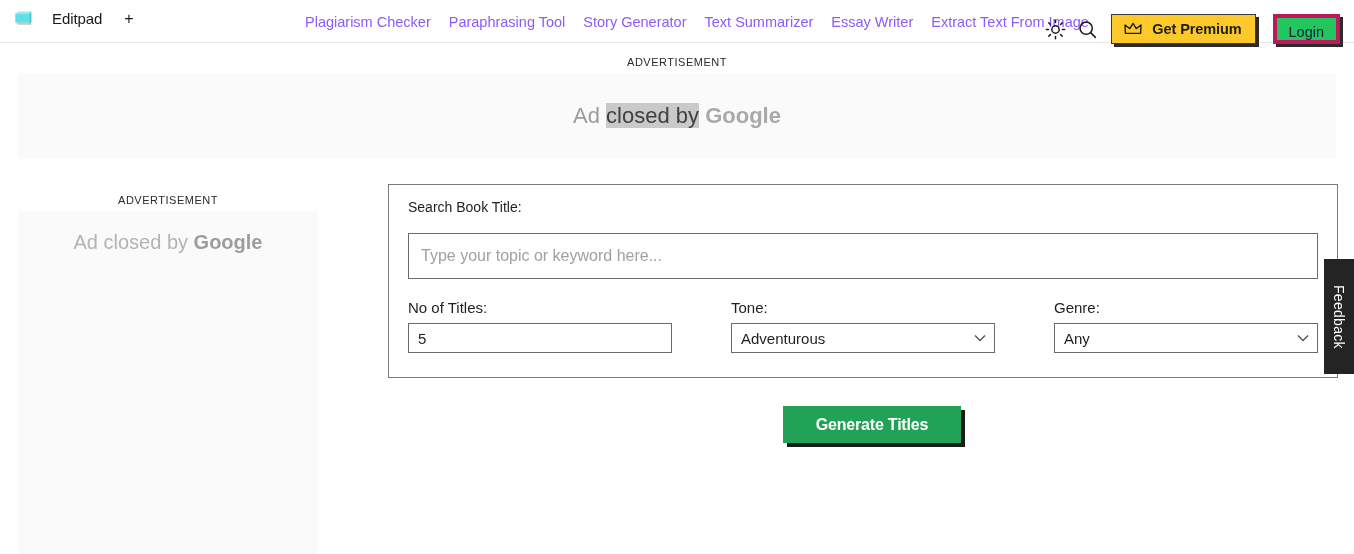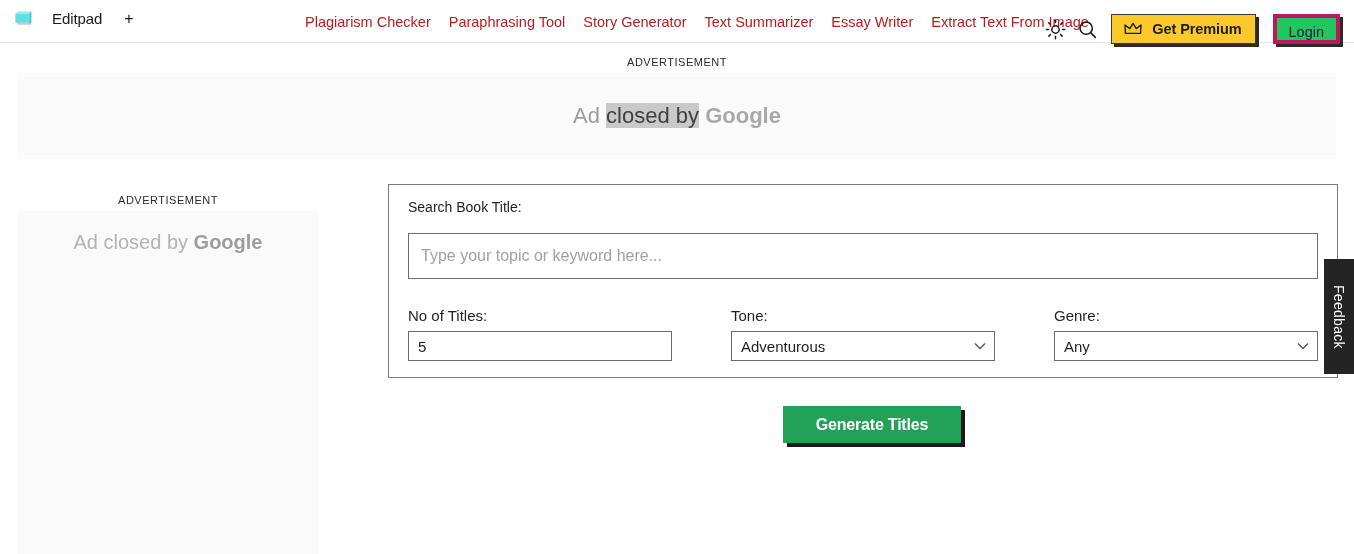--- a/index.html
+++ b/index.html
@@ -28,21 +28,21 @@
   }
   .brand-plus {
     font-size: 16px; color: #1a1a1a; margin-left: 3px; font-weight: 500;
   }
 
   .nav {
     position: absolute; left: 305px; top: 0; height: 43px;
     display: flex; align-items: center; gap: 0px;
   }
   .nav a {
-    font-size: 14.5px; color: #b91c1c; text-decoration: none;
+    font-size: 14.5px; color: #8b5cf6; text-decoration: none;
     padding: 0 9px; white-space: nowrap; cursor: pointer;
   }
   .nav a:first-child { padding-left: 0; }
 
   .header-right {
     position: absolute; right: 10px; top: 0; height: 58px;
     display: flex; align-items: center; gap: 0px;
   }
   .icon-btn {
     width: 32px; height: 32px;
@@ -126,21 +126,21 @@
     font-family: "Liberation Sans", sans-serif;
     font-size: 16px; color: #ef4444;
     padding: 0 12px;
     outline: none;
   }
   .search-input::placeholder { color: #a0a0a0; }
 
   .field-row {
     position: absolute; left: 19px; top: 114px;
     width: 910px; height: 66px;
-    display: flex; gap: 59px; margin-top: 8px;
+    display: flex; gap: 59px;
   }
   .field { position: relative; }
   .field-titles { width: 264px; }
   .field-tone   { width: 264px; }
   .field-genre  { width: 264px; }
   .field-label {
     font-size: 15px; color: #1f1f1f; display: block;
     margin-bottom: 7px;
   }
   .field-control {

